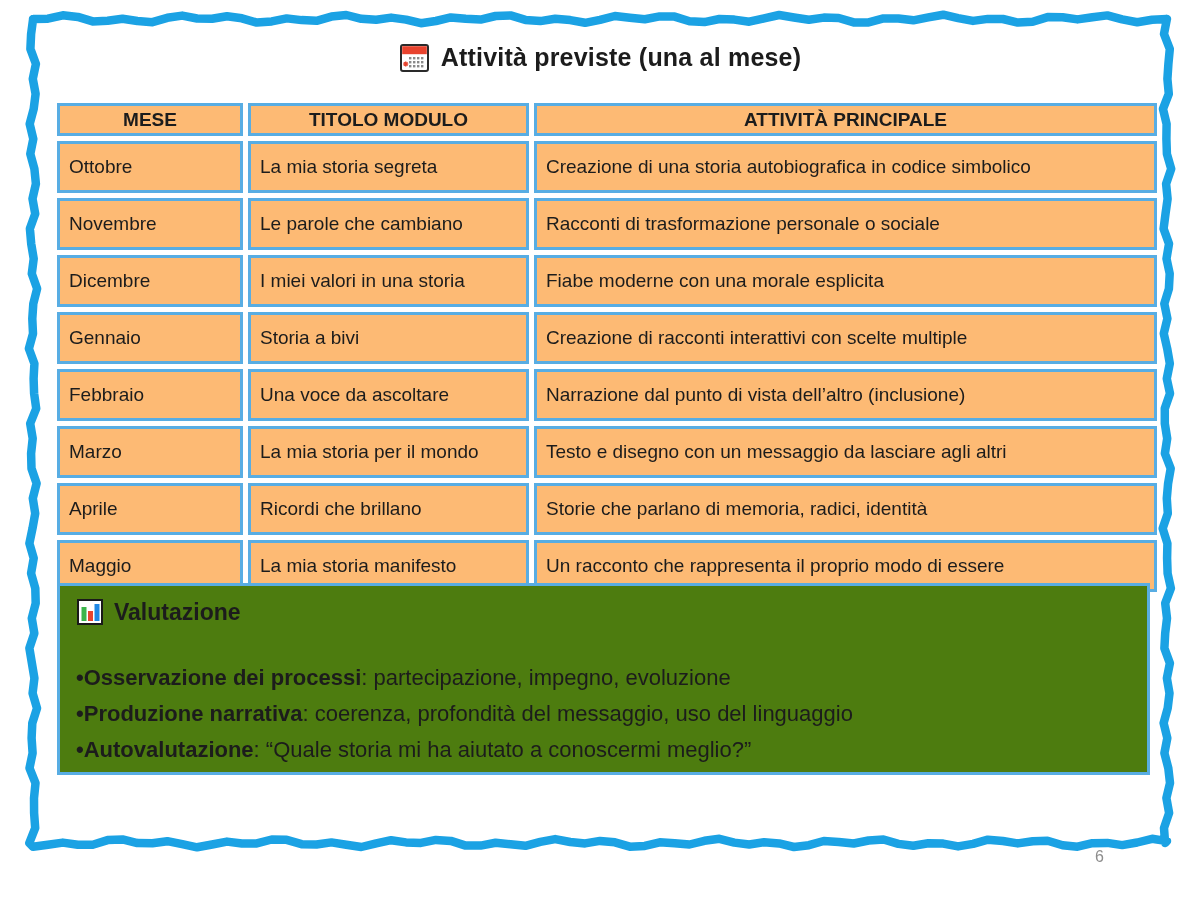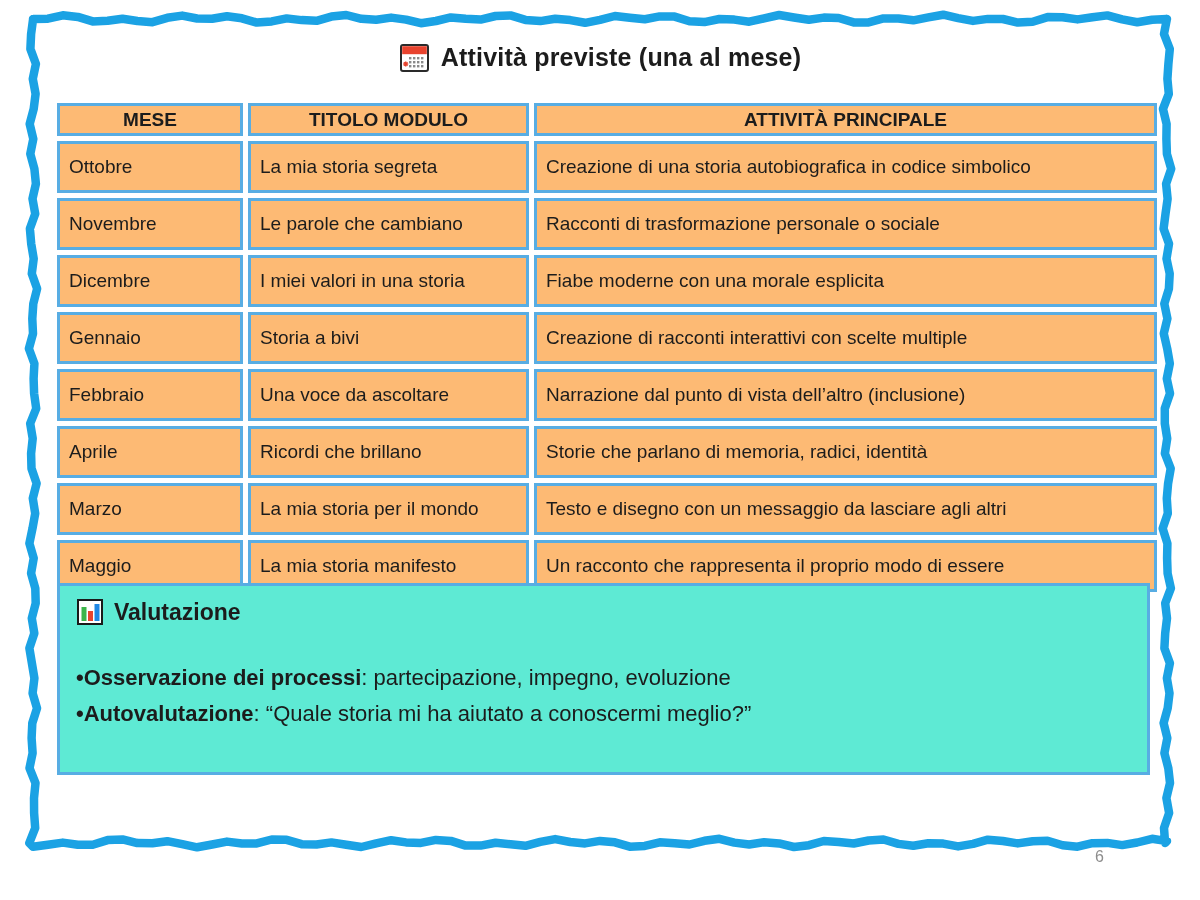--- a/index.html
+++ b/index.html
@@ -31,21 +31,21 @@
   table.activities th,table.activities td{
     border:3px solid var(--table-border);background:#fdba74;
     font-size:19px;overflow:hidden;white-space:nowrap;
   }
   table.activities th{font-weight:700;text-align:center;height:33px;padding:2px 6px;}
   table.activities td{text-align:left;height:37px;padding:12px 9px;}
   col.c1{width:186px;}col.c2{width:281px;}col.c3{width:623px;}
 
   .valutazione{
     position:absolute;left:57px;top:583px;width:1093px;height:192px;
-    border:3px solid var(--table-border);background:#5eead4;padding:10px 16px;
+    border:3px solid var(--table-border);background:#4d7c0f;padding:10px 16px;
   }
   .v-heading{display:flex;align-items:center;gap:10px;font-size:23px;font-weight:700;margin-top:2px;}
   .v-list{margin-top:34px;}
   .v-item{font-size:22px;line-height:36px;}
   .v-item .bullet{font-weight:700;}
   .v-item b{font-weight:700;}
 
   .footer{position:absolute;top:848px;left:0;width:100%;text-align:center;
     font-size:16px;color:var(--footer-text);}
   .page-number{position:absolute;top:848px;right:96px;font-size:16px;color:var(--footer-text);}
@@ -120,28 +120,28 @@
           <td>Gennaio</td>
           <td>Storia a bivi</td>
           <td>Creazione di racconti interattivi con scelte multiple</td>
         </tr>
         <tr>
           <td>Febbraio</td>
           <td>Una voce da ascoltare</td>
           <td>Narrazione dal punto di vista dell’altro (inclusione)</td>
         </tr>
         <tr>
+          <td>Marzo</td>
+          <td>La mia storia per il mondo</td>
+          <td>Testo e disegno con un messaggio da lasciare agli altri</td>
+        </tr>
+        <tr>
           <td>Aprile</td>
           <td>Ricordi che brillano</td>
           <td>Storie che parlano di memoria, radici, identità</td>
-        </tr>
-        <tr>
-          <td>Marzo</td>
-          <td>La mia storia per il mondo</td>
-          <td>Testo e disegno con un messaggio da lasciare agli altri</td>
         </tr>
         <tr>
           <td>Maggio</td>
           <td>La mia storia manifesto</td>
           <td>Un racconto che rappresenta il proprio modo di essere</td>
         </tr>
       </tbody>
   </table>
 
   <div class="valutazione">
@@ -149,19 +149,20 @@
       <svg class="icon" width="28" height="28" viewBox="0 0 28 28">
         <rect x="2" y="2" width="24" height="24" fill="#ffffff" stroke="#1a1a1a" stroke-width="2"></rect>
         <rect x="5.5" y="9" width="5" height="14" fill="var(--icon-green)"></rect>
         <rect x="12" y="13" width="5" height="10" fill="var(--icon-red)"></rect>
         <rect x="18.5" y="6" width="5" height="17" fill="var(--icon-blue)"></rect>
       </svg>
       <span>Valutazione</span>
     </div>
     <div class="v-list" id="v-list">
         <div class="v-item"><span class="bullet">•</span><b>Osservazione dei processi</b><span>: partecipazione, impegno, evoluzione</span></div>
+        <div class="v-item"><span class="bullet">•</span><b>Produzione narrativa</b><span>: coerenza, profondità del messaggio, uso del linguaggio</span></div>
         <div class="v-item"><span class="bullet">•</span><b>Autovalutazione</b><span>: “Quale storia mi ha aiutato a conoscermi meglio?”</span></div>
       </div>
   </div>
 
   <div class="page-number">6</div>
 
 </div>
 
 </body></html>

